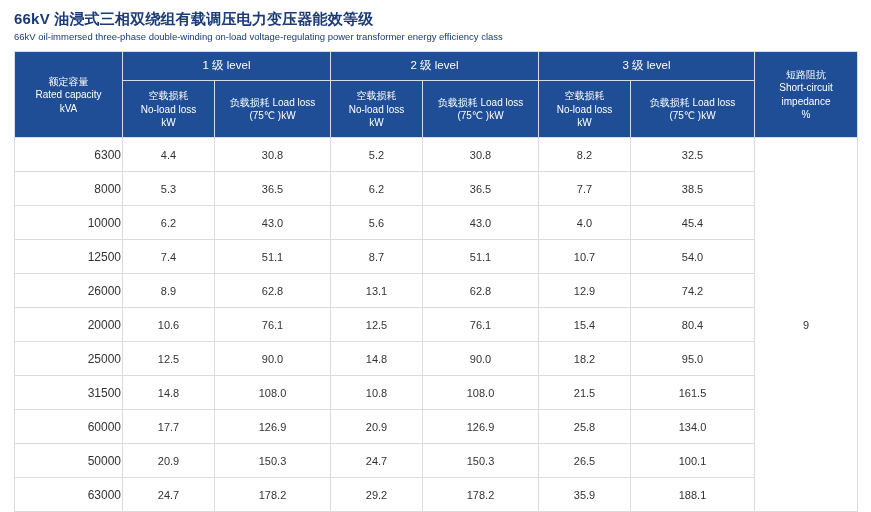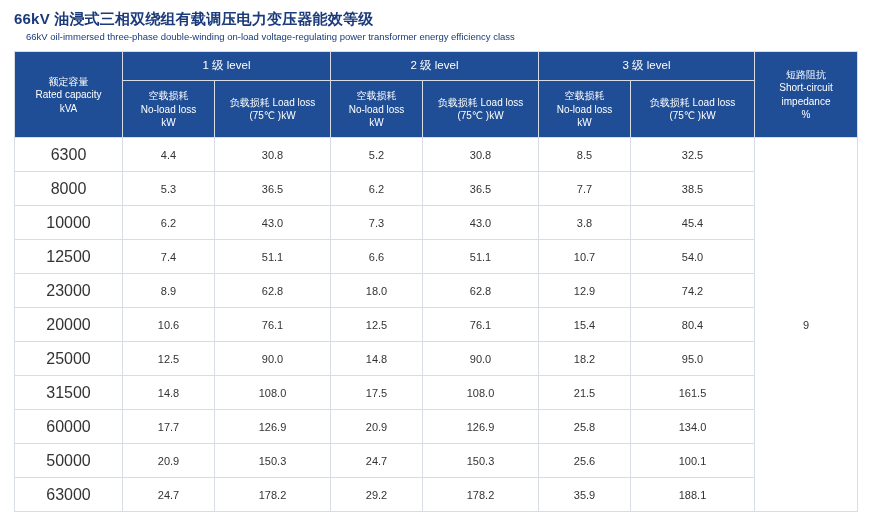--- a/index.html
+++ b/index.html
@@ -25,21 +25,21 @@
     font-size: 15px;
     font-weight: bold;
     color: #1a3a7a;
     letter-spacing: 0.2px;
     margin: 0 0 3px 0;
     line-height: 1.2;
   }
   .title-en {
     font-size: 9.5px;
     color: #1a3a7a;
-    margin: 0 0 9px 12px;
+    margin: 0 0 9px 0;
     line-height: 1.2;
   }
   table.spec {
     width: 843px;
     border-collapse: collapse;
     table-layout: fixed;
   }
   table.spec th, table.spec td {
     border: 1px solid #d8dde5;
     text-align: center;
@@ -69,21 +69,22 @@
     line-height: 1.35;
     padding: 2px 3px;
   }
   tbody td {
     font-size: 11px;
     height: 31px;
     color: #333;
     background: #ffffff;
   }
   tbody td.cap {
-    font-size: 16px;
+    font-size: 12px;
+    text-align: right;
   }
   tbody td.sc {
     font-size: 11px;
   }
   .zh { display: block; }
   .en { display: block; }
 </style>
 </head>
 <body>
 
@@ -149,56 +150,56 @@
         </th>
       </tr>
     </thead>
     <tbody>
       <tr>
         <td class="cap">6300</td>
         <td>4.4</td>
         <td>30.8</td>
         <td>5.2</td>
         <td>30.8</td>
-        <td>8.5</td>
+        <td>8.2</td>
         <td>32.5</td>
         <td class="sc" rowspan="11">9</td>
       </tr>
       <tr>
         <td class="cap">8000</td>
         <td>5.3</td>
         <td>36.5</td>
         <td>6.2</td>
         <td>36.5</td>
         <td>7.7</td>
         <td>38.5</td>
       </tr>
       <tr>
         <td class="cap">10000</td>
         <td>6.2</td>
         <td>43.0</td>
-        <td>7.3</td>
+        <td>5.6</td>
         <td>43.0</td>
-        <td>3.8</td>
+        <td>4.0</td>
         <td>45.4</td>
       </tr>
       <tr>
         <td class="cap">12500</td>
         <td>7.4</td>
         <td>51.1</td>
-        <td>6.6</td>
+        <td>8.7</td>
         <td>51.1</td>
         <td>10.7</td>
         <td>54.0</td>
       </tr>
       <tr>
-        <td class="cap">23000</td>
+        <td class="cap">26000</td>
         <td>8.9</td>
         <td>62.8</td>
-        <td>18.0</td>
+        <td>13.1</td>
         <td>62.8</td>
         <td>12.9</td>
         <td>74.2</td>
       </tr>
       <tr>
         <td class="cap">20000</td>
         <td>10.6</td>
         <td>76.1</td>
         <td>12.5</td>
         <td>76.1</td>
@@ -211,41 +212,41 @@
         <td>90.0</td>
         <td>14.8</td>
         <td>90.0</td>
         <td>18.2</td>
         <td>95.0</td>
       </tr>
       <tr>
         <td class="cap">31500</td>
         <td>14.8</td>
         <td>108.0</td>
-        <td>17.5</td>
+        <td>10.8</td>
         <td>108.0</td>
         <td>21.5</td>
         <td>161.5</td>
       </tr>
       <tr>
         <td class="cap">60000</td>
         <td>17.7</td>
         <td>126.9</td>
         <td>20.9</td>
         <td>126.9</td>
         <td>25.8</td>
         <td>134.0</td>
       </tr>
       <tr>
         <td class="cap">50000</td>
         <td>20.9</td>
         <td>150.3</td>
         <td>24.7</td>
         <td>150.3</td>
-        <td>25.6</td>
+        <td>26.5</td>
         <td>100.1</td>
       </tr>
       <tr>
         <td class="cap">63000</td>
         <td>24.7</td>
         <td>178.2</td>
         <td>29.2</td>
         <td>178.2</td>
         <td>35.9</td>
         <td>188.1</td>

